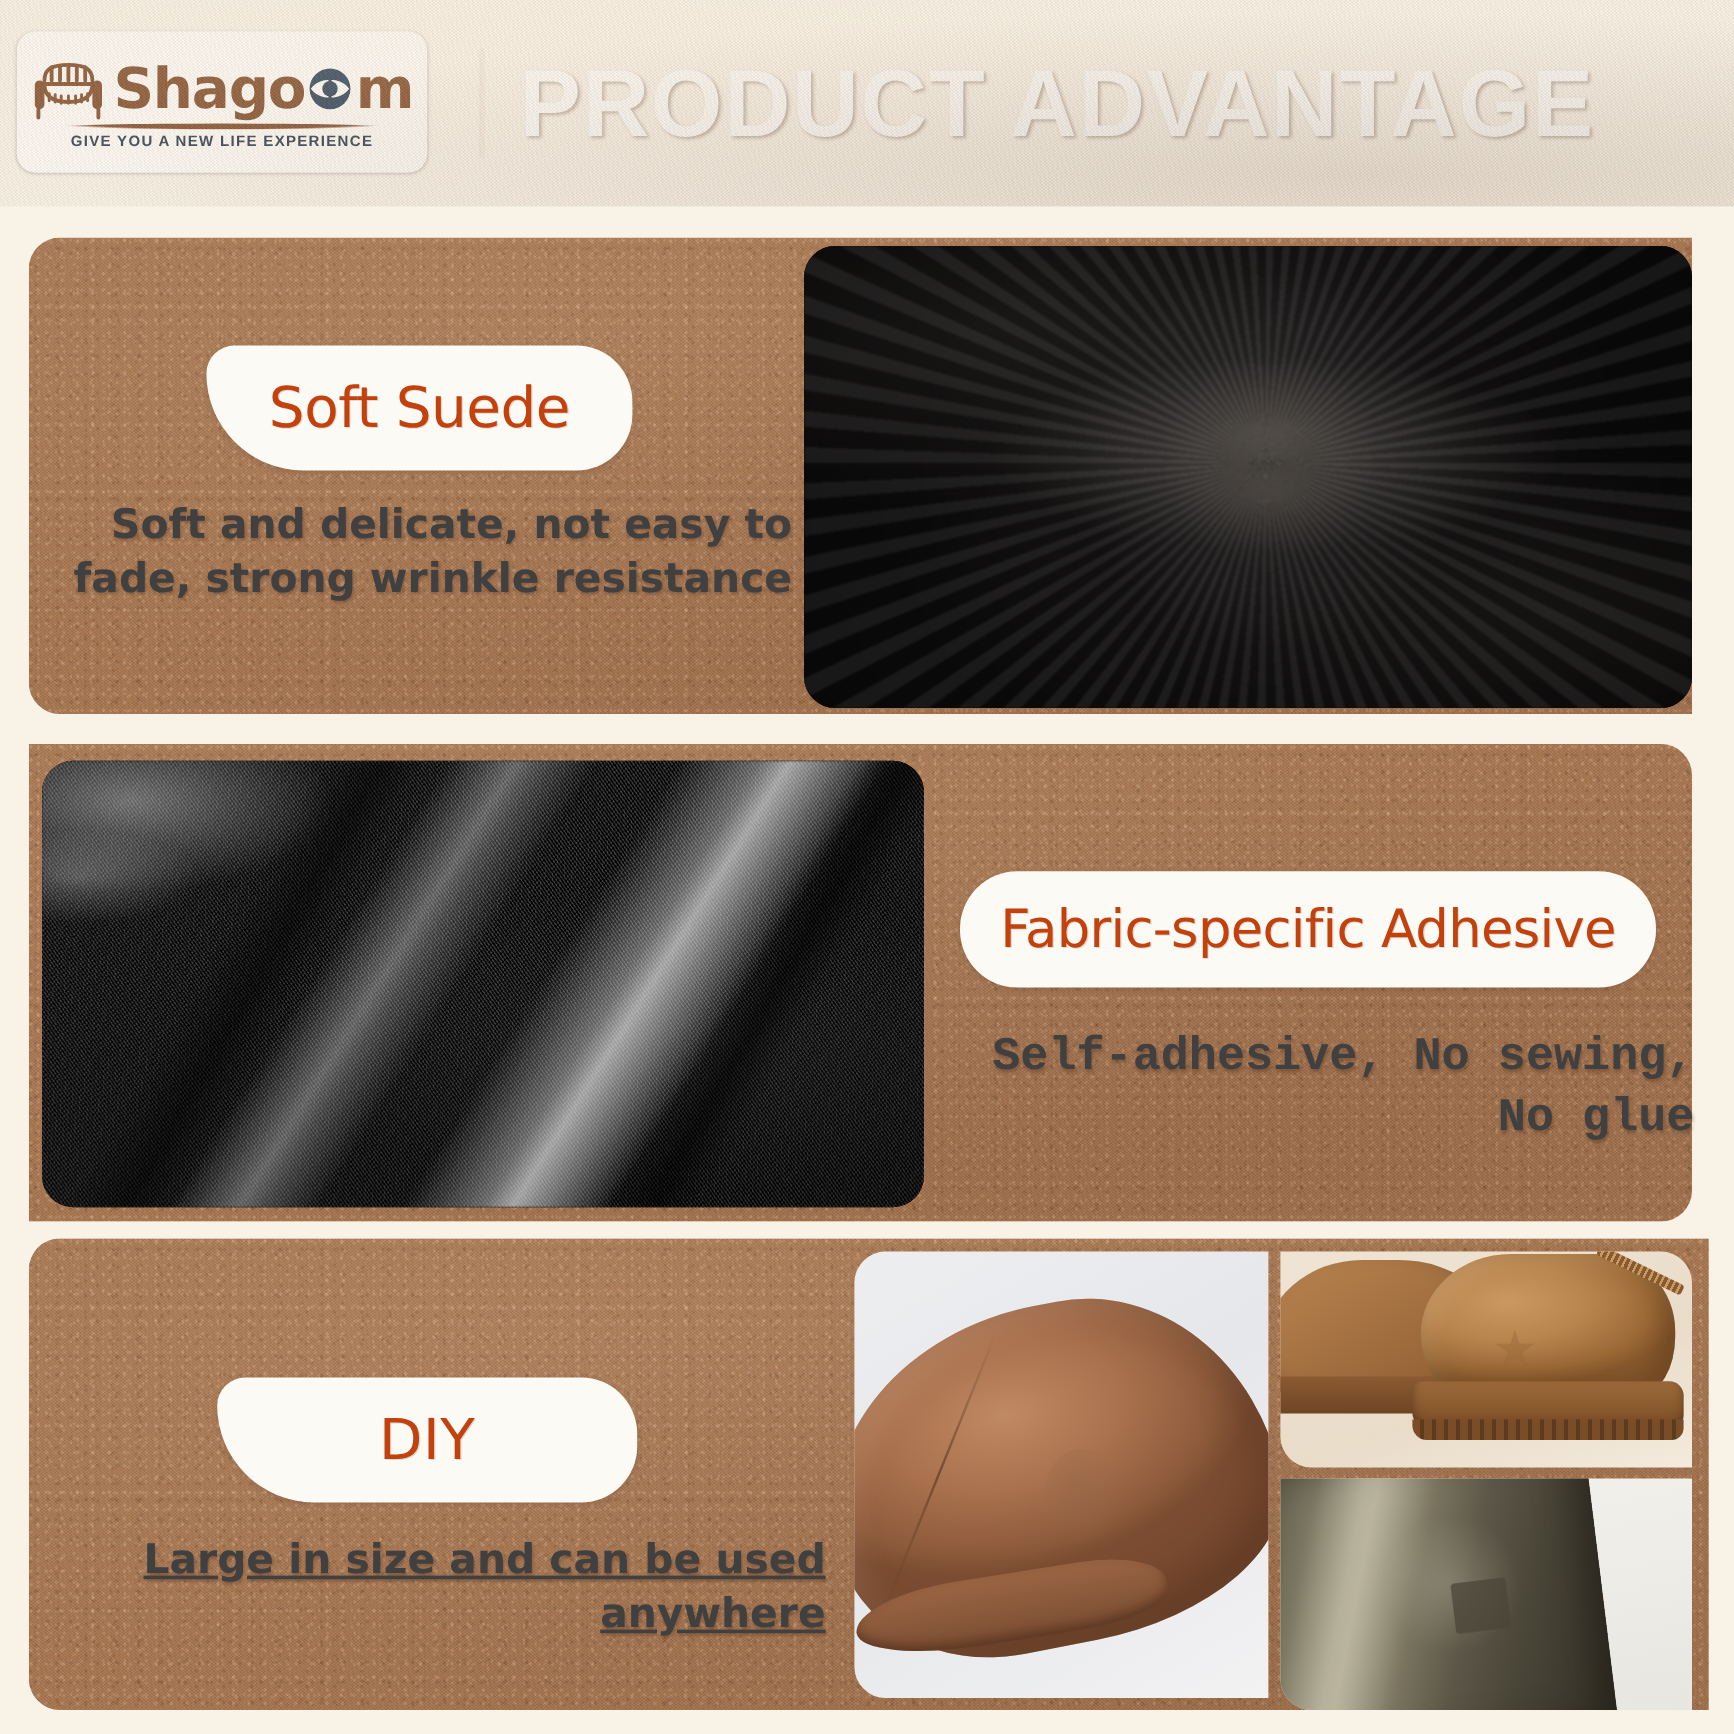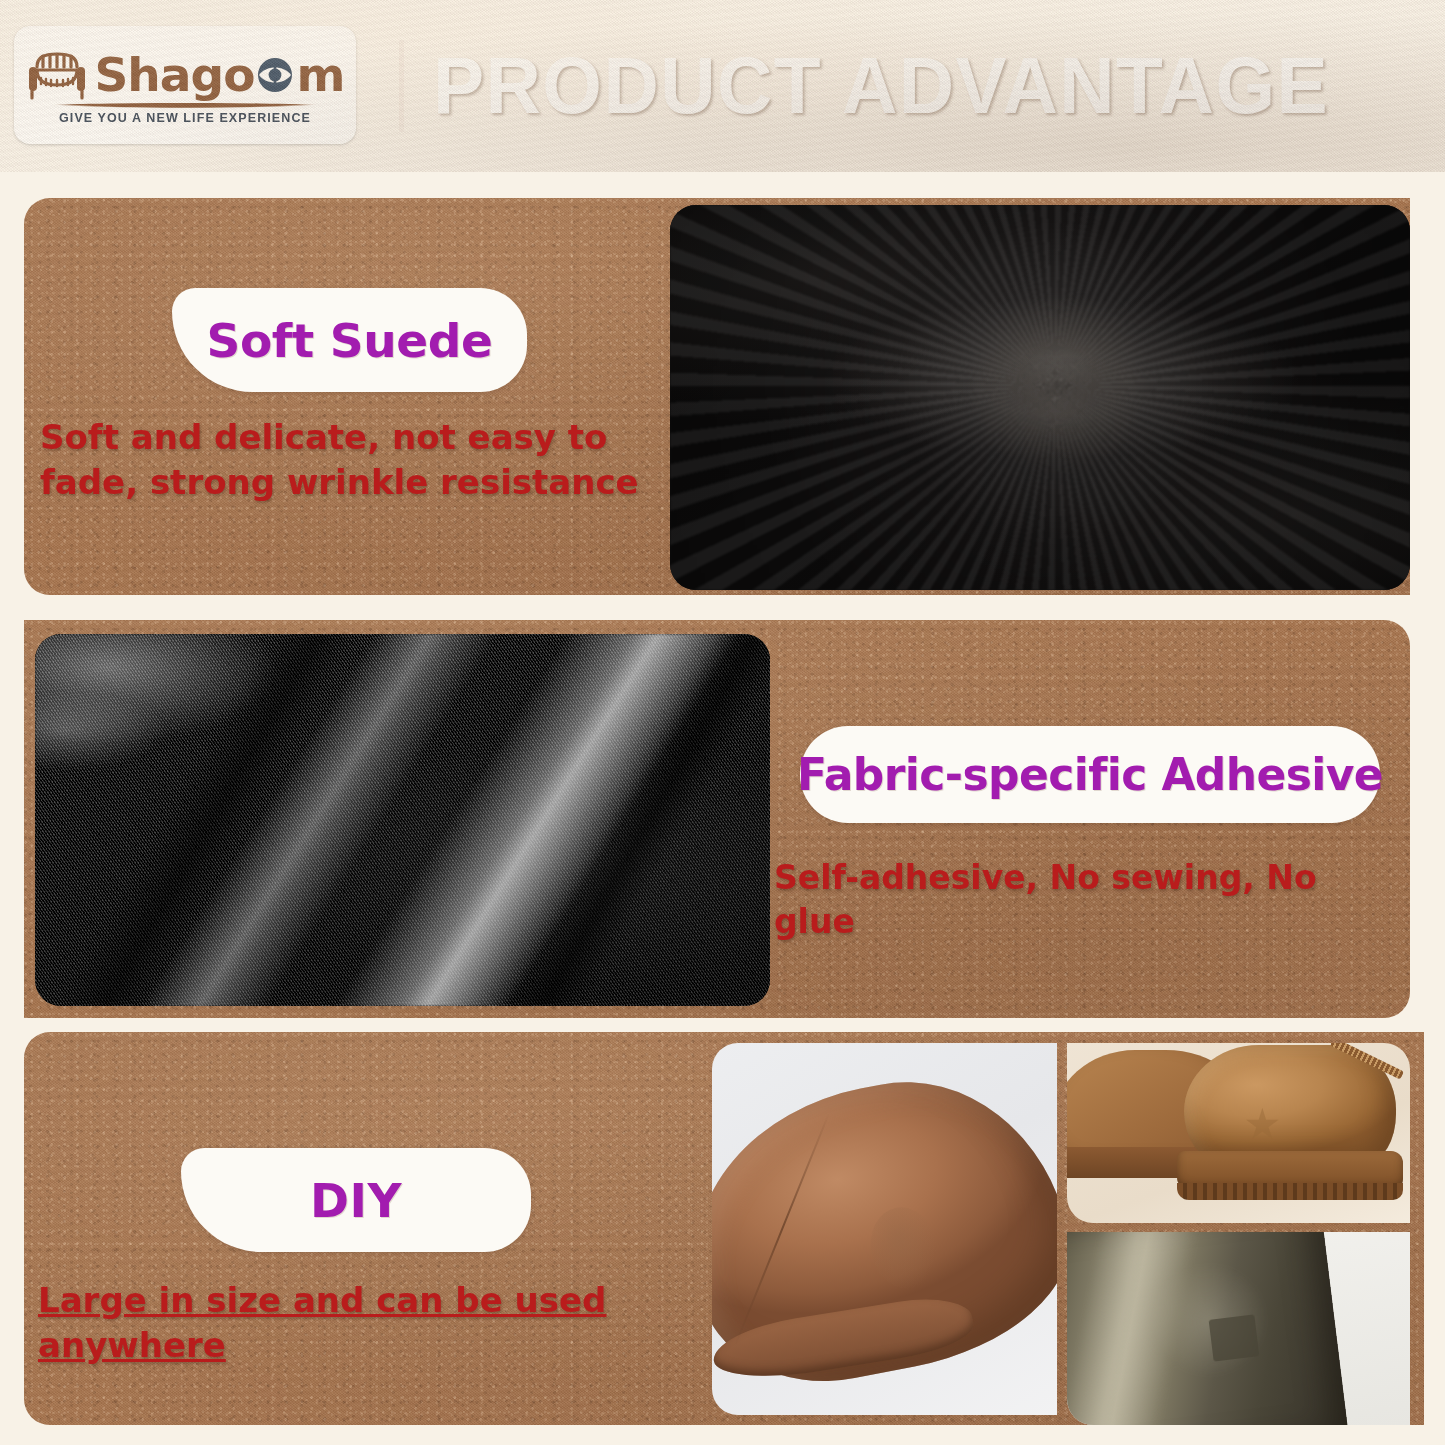--- a/index.html
+++ b/index.html
@@ -264,45 +264,45 @@
   }
 
   
   .pill {
     position:absolute; background:#FCFAF5;
     display:flex; align-items:center; justify-content:center;
     box-shadow:0 2px 5px rgba(70,40,22,.16);
   }
   .pill span {
     font-family:"DejaVu Sans", sans-serif;
-    font-weight:bold; color:#a21caf; white-space:nowrap;
+    font-weight:normal; color:#c2410c; white-space:nowrap;
     text-shadow:1px 1px 0 rgba(120,80,55,.20);
   }
   #pill-1 { left:172px; top:288px; width:355px; height:104px;
             border-radius:26px 52px 52px 90px; }
   #pill-1 span { font-size:47px; letter-spacing:-.4px; }
 
   #pill-2 { left:800px; top:726px; width:580px; height:97px;
             border-radius:48px 48px 48px 48px; }
   #pill-2 span { font-size:44px; letter-spacing:-.6px; }
 
   #pill-3 { left:181px; top:1148px; width:350px; height:104px;
             border-radius:26px 52px 52px 90px;align-items:center; }
   #pill-3 span { font-size:47px; letter-spacing:.5px; }
 
   
   .desc {
     position:absolute;
     font-family:"DejaVu Sans", sans-serif;
-    font-weight:bold; color:#b91c1c;
+    font-weight:bold; color:#404040;
     text-shadow:1px 2px 3px rgba(70,40,22,.35);
-    line-height:1.32; text-align:left;
+    line-height:1.32; text-align:right;
   }
   #desc-1 { left:40px; top:415px; width:620px; font-size:34px; }
-  #desc-2 { left:774px; top:856px; width:600px; font-size:33px; }
+  #desc-2 { left:812px; top:856px; width:600px; font-size:39px;font-family:Liberation Mono, monospace; }
   #desc-3 { left:38px; top:1278px; width:650px; font-size:34px;text-decoration:underline; }
 </style>
 </head>
 <body>
 
 <div id="header" class="suede" style="background-image:none;">
   <div id="logo-box">
     <div class="logo-row">
       <svg width="62" height="54" viewBox="0 0 62 54">
         <g fill="none" stroke="#8A5A39" stroke-width="3.2" stroke-linecap="round">

